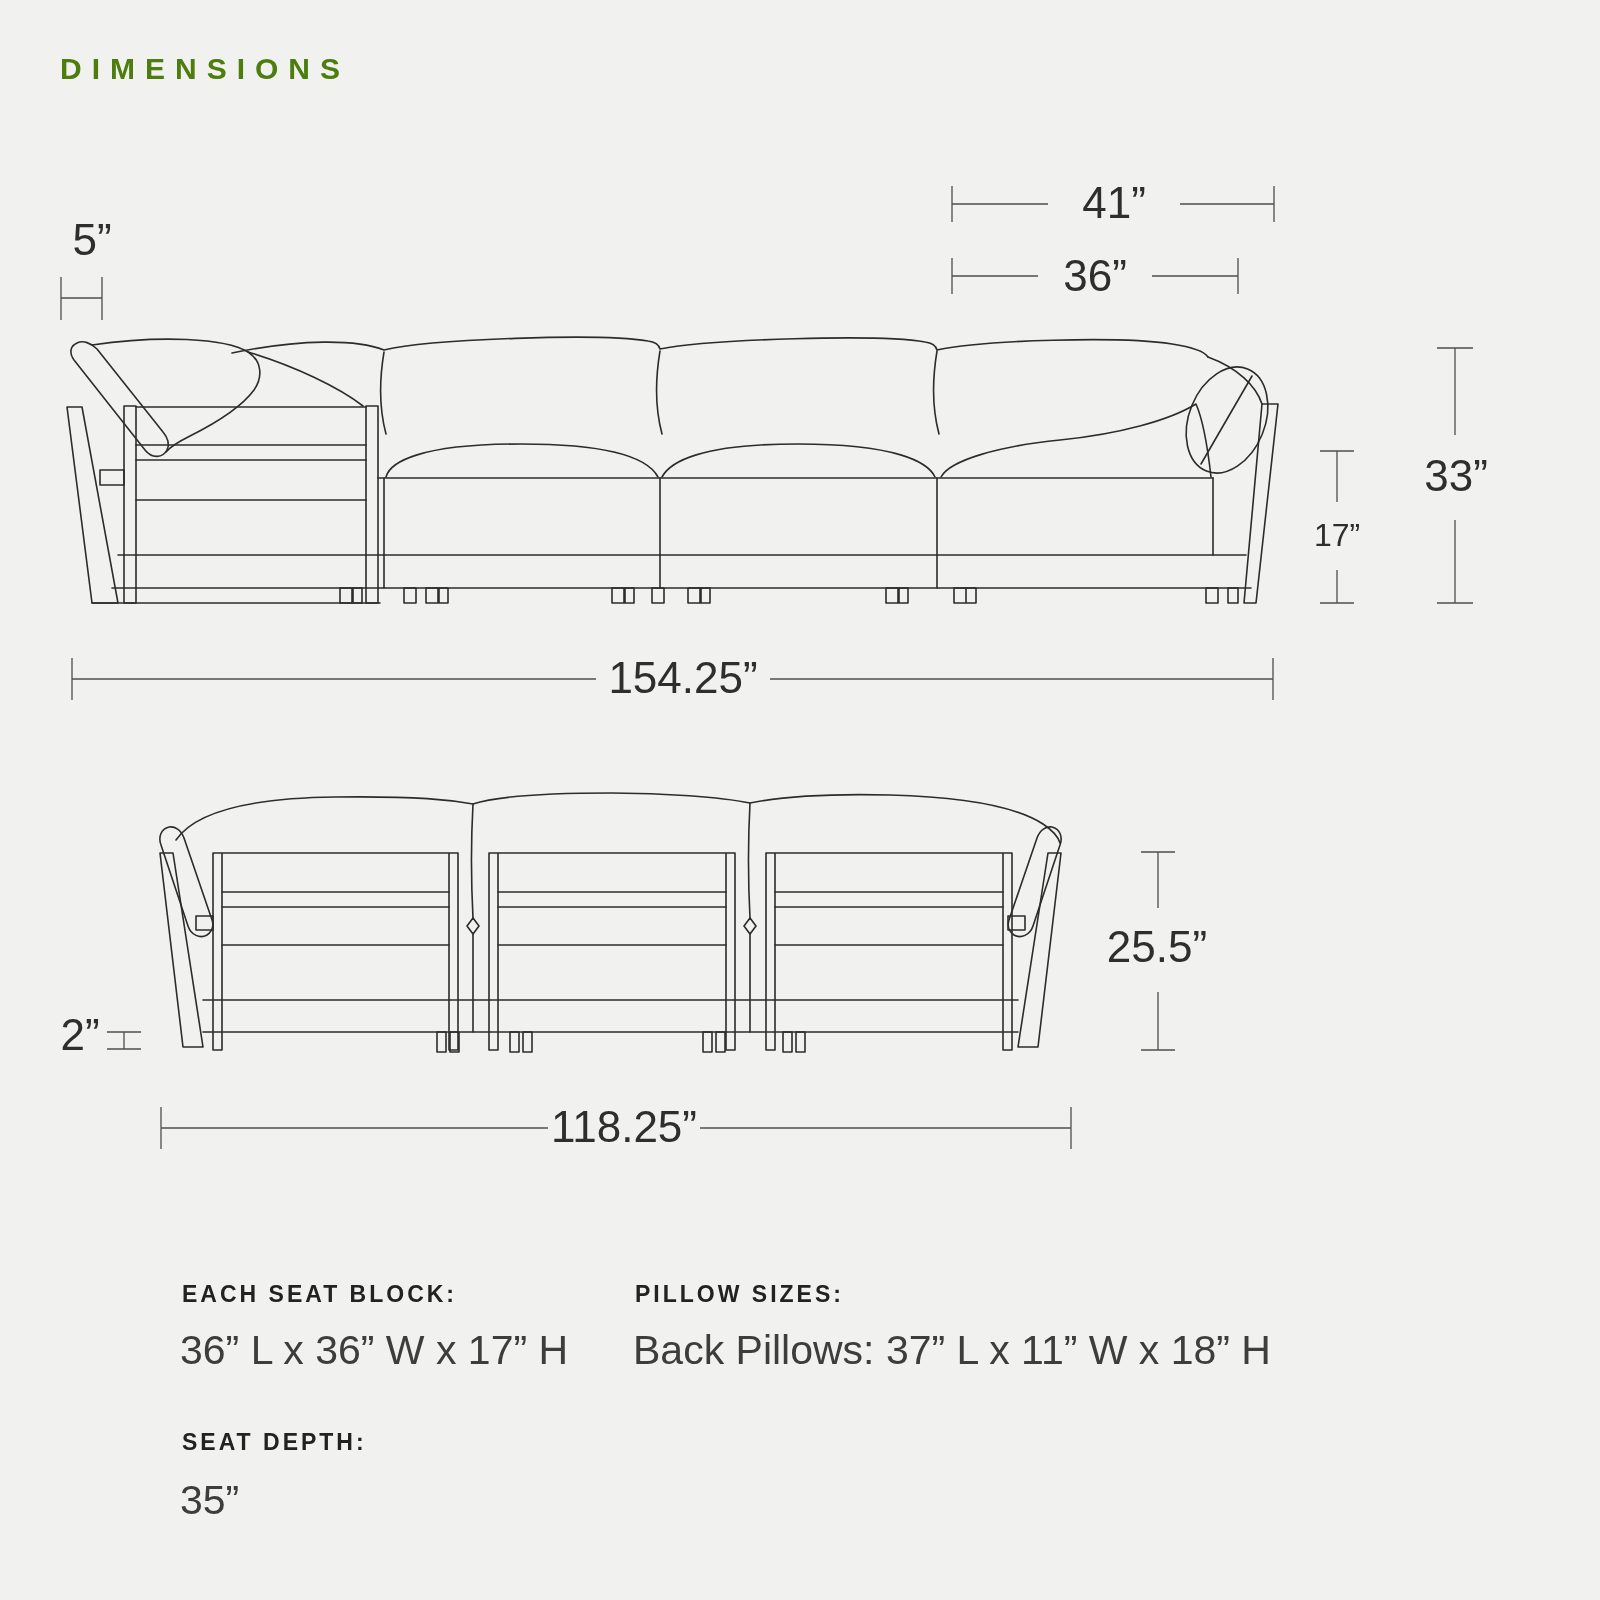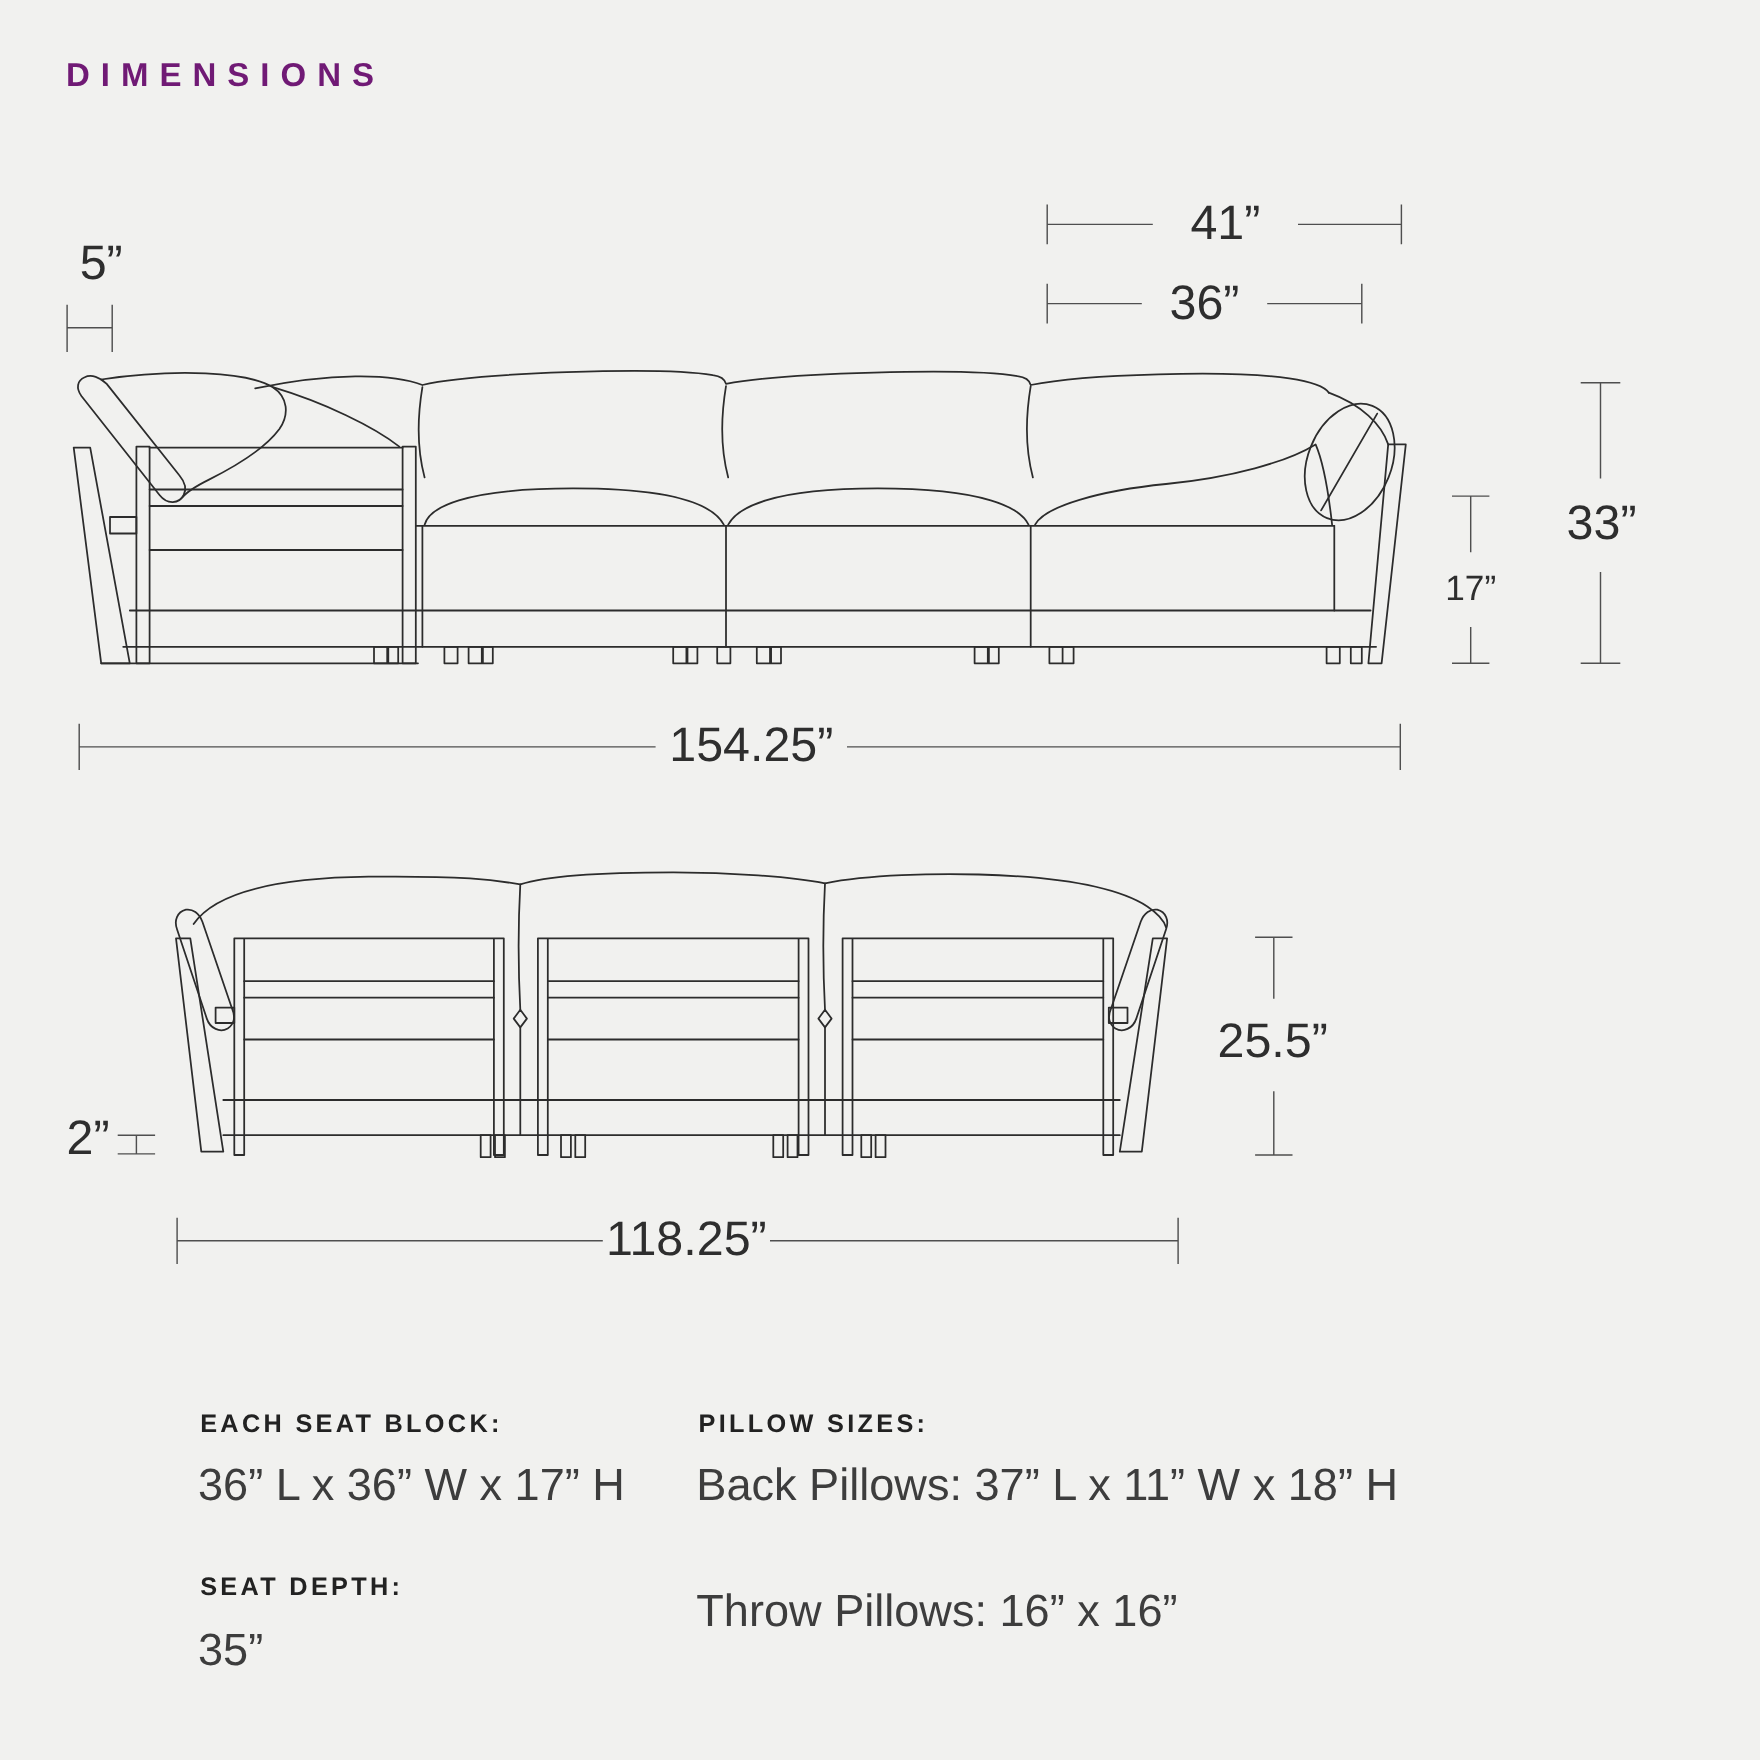--- a/index.html
+++ b/index.html
@@ -1,20 +1,20 @@
 <!DOCTYPE html>
 <html><head>
 <meta charset="utf-8">
 <style>
   html,body{margin:0;padding:0;}
   body{width:1600px;height:1600px;background:#f1f1ef;font-family:"Liberation Sans",sans-serif;}
   .canvas{position:relative;width:1600px;height:1600px;background:#f1f1ef;overflow:hidden;}
   .page-title{
     position:absolute;left:60px;top:52px;
-    font-size:30px;font-weight:700;letter-spacing:10px;color:#701a75;
+    font-size:30px;font-weight:700;letter-spacing:10px;color:#4d7c0f;
   }
   svg.diagram{position:absolute;left:0;top:0;}
   .sofa{stroke:#2c2c2c;stroke-width:1.6;fill:none;stroke-linecap:round;stroke-linejoin:round;}
   .dimline{stroke:#4f4f4f;stroke-width:1.3;fill:none;}
   .dim-label{
     position:absolute;transform:translate(-50%,-50%);
     font-size:44px;font-weight:400;color:#2e2e2e;white-space:nowrap;
   }
   .dim-label.small{font-size:32px;}
   .spec-heading{
@@ -152,15 +152,14 @@
   <div class="dim-label" style="left:80px;top:1035px;">2”</div>
   <div class="dim-label" style="left:624px;top:1127px;">118.25”</div>
 
   <div class="spec-heading" style="left:182px;top:1281px;">EACH SEAT BLOCK:</div>
   <div class="spec-value" style="left:180px;top:1327px;">36” L x 36” W x 17” H</div>
   <div class="spec-heading" style="left:182px;top:1429px;">SEAT DEPTH:</div>
   <div class="spec-value" style="left:180px;top:1477px;">35”</div>
 
   <div class="spec-heading" style="left:635px;top:1281px;">PILLOW SIZES:</div>
   <div class="spec-value" style="left:633px;top:1327px;text-align:center;">Back Pillows: 37” L x 11” W x 18” H</div>
-  <div class="spec-value" style="left:633px;top:1441px;">Throw Pillows: 16” x 16”</div>
 
 </div>
 
 </body></html>

